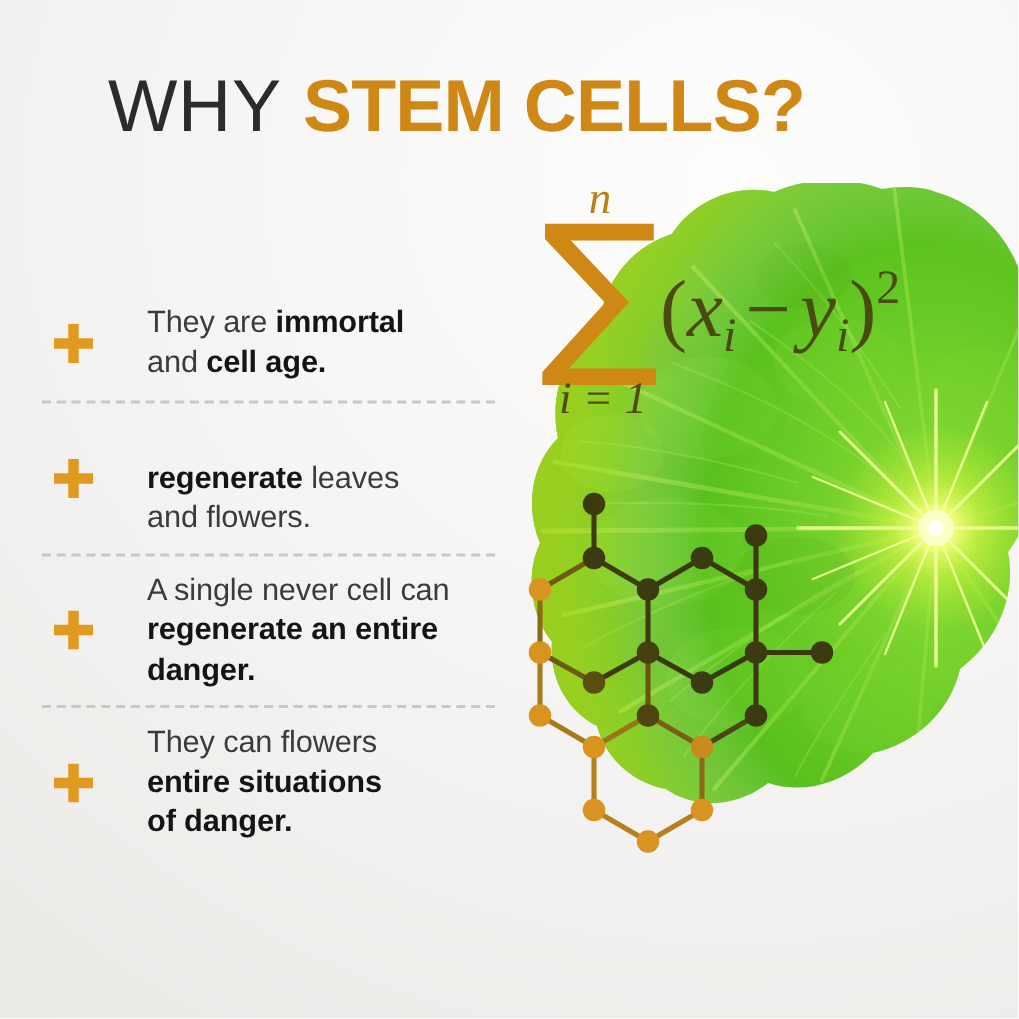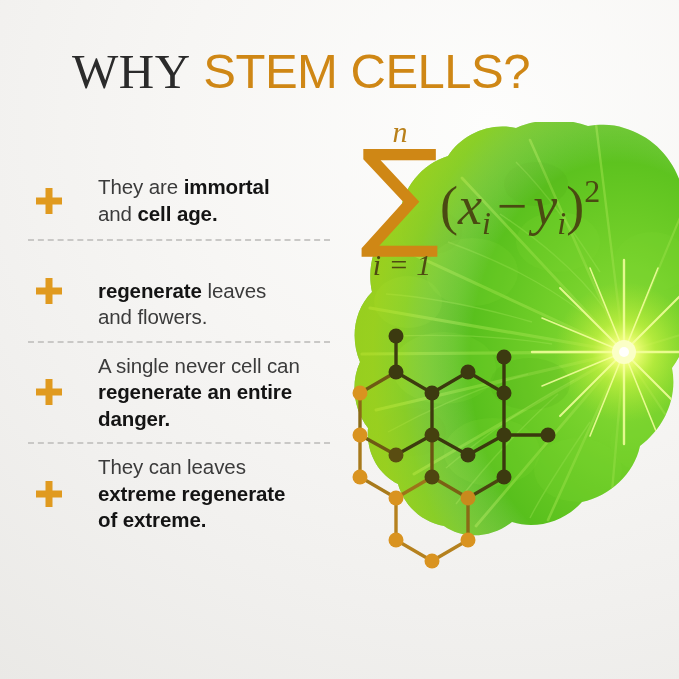--- a/index.html
+++ b/index.html
@@ -61,35 +61,35 @@
     width: 580px;
     white-space: nowrap;
     font-size: 49px;
     line-height: 58px;
     letter-spacing: -0.5px;
     z-index: 6;
   }
   #title .t-thin {
     font-weight: 300;
     color: #2b2b2b;
-    font-family: Liberation Serif, serif;
+    font-family: Liberation Sans, sans-serif;
     letter-spacing: 0.5px;
     text-align: center;
   }
   #title .t-bold {
-    font-weight: normal;
+    font-weight: bold;
     color: #cf8715;
     letter-spacing: -0.5px;
   }
 
   
   #bullets {
     position: absolute;
     left: 28px;
-    top: 174px;
+    top: 202px;
     width: 310px;
     z-index: 6;
   }
   .bullet {
     position: relative;
     display: flex;
     align-items: center;
     min-height: 46px;
   }
   .plus-cell {
@@ -394,20 +394,20 @@
 
     <div class="sep"></div>
 
     <div class="bullet">
       <div class="plus-cell">
         <svg class="plus-icon" width="26" height="26" viewBox="0 0 26 26" aria-hidden="true">
           <path d="M 9.5,0 H 16.5 V 9.5 H 26 V 16.5 H 16.5 V 26 H 9.5 V 16.5 H 0 V 9.5 H 9.5 Z" fill="#e09a1f"></path>
         </svg>
       </div>
       <div class="btext">
-        <span>They can leaves</span><br>
-        <b>extreme regenerate</b><br>
-        <b>of extreme.</b>
+        <span>They can flowers</span><br>
+        <b>entire situations</b><br>
+        <b>of danger.</b>
       </div>
     </div>
 
   </div>
 </div>
 
 </body></html>

